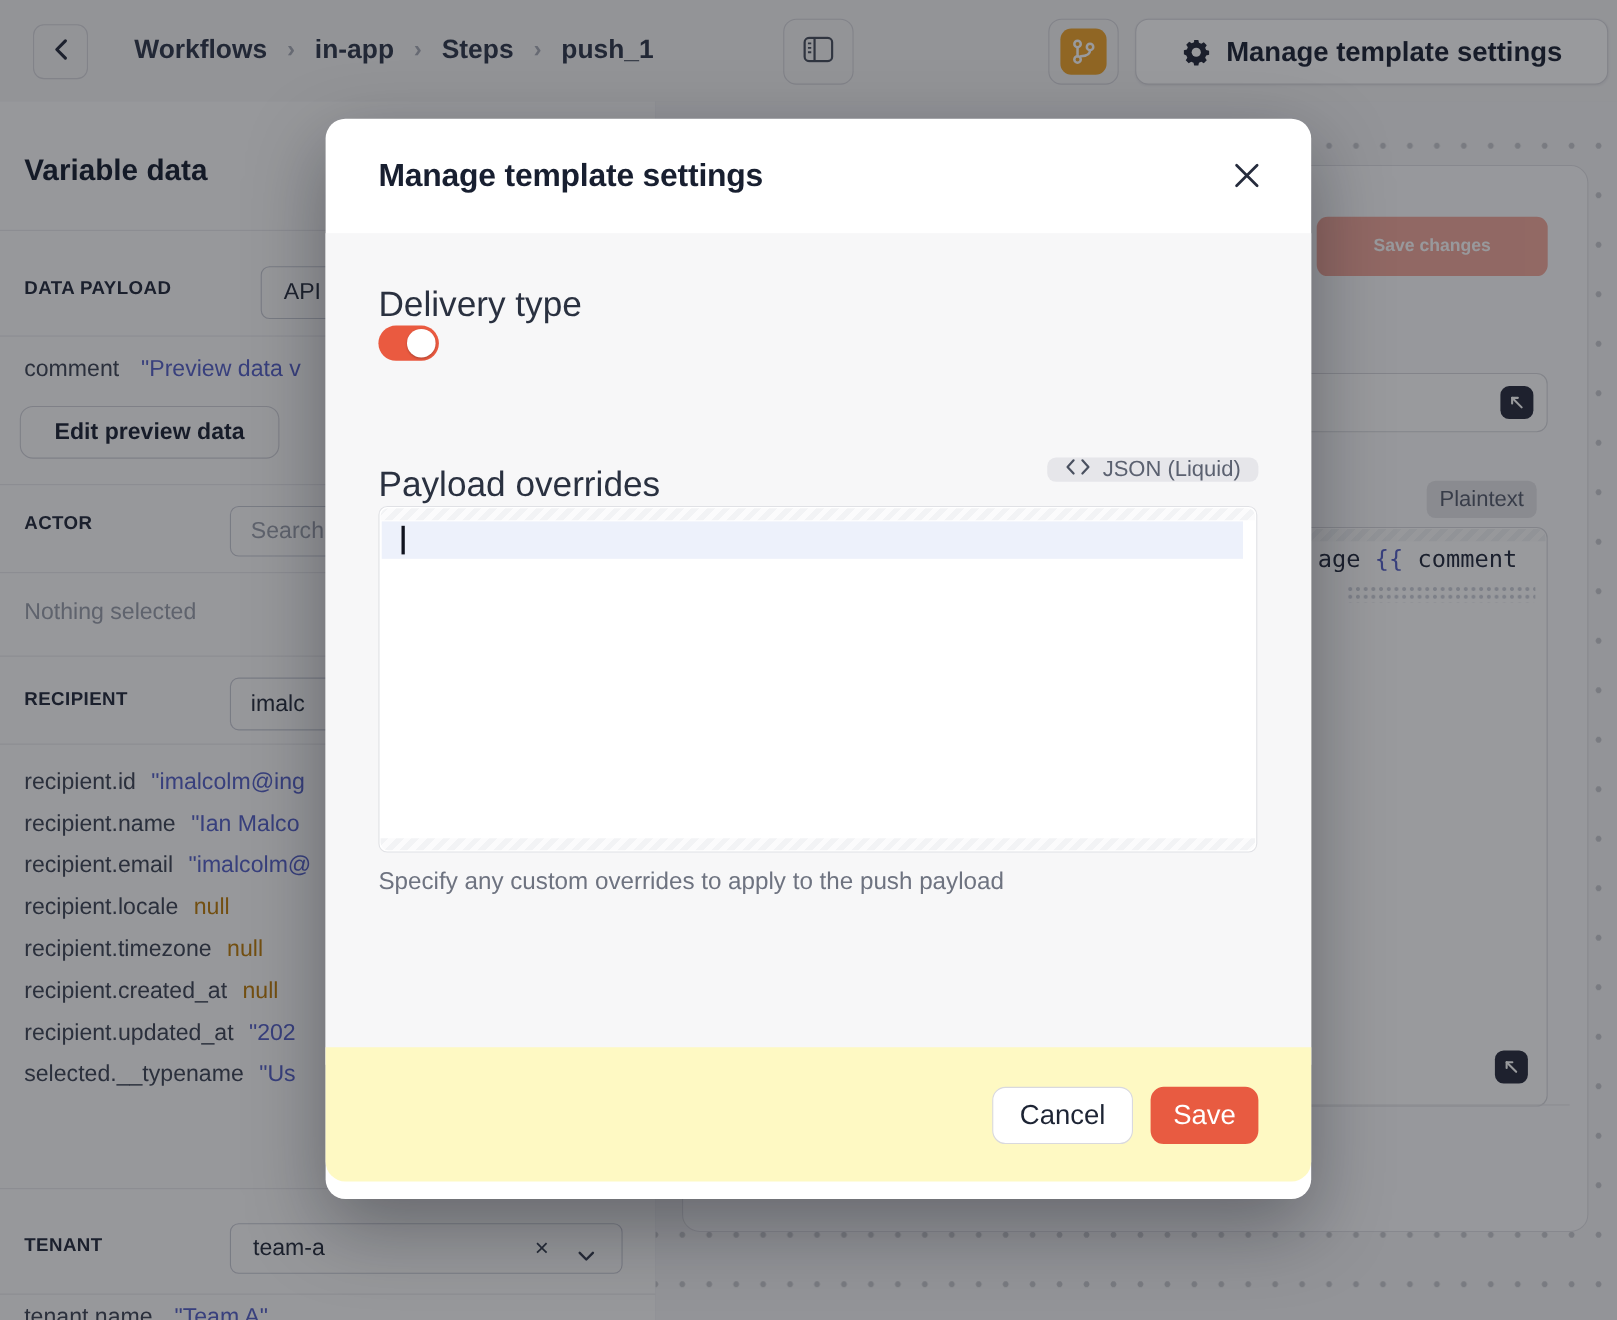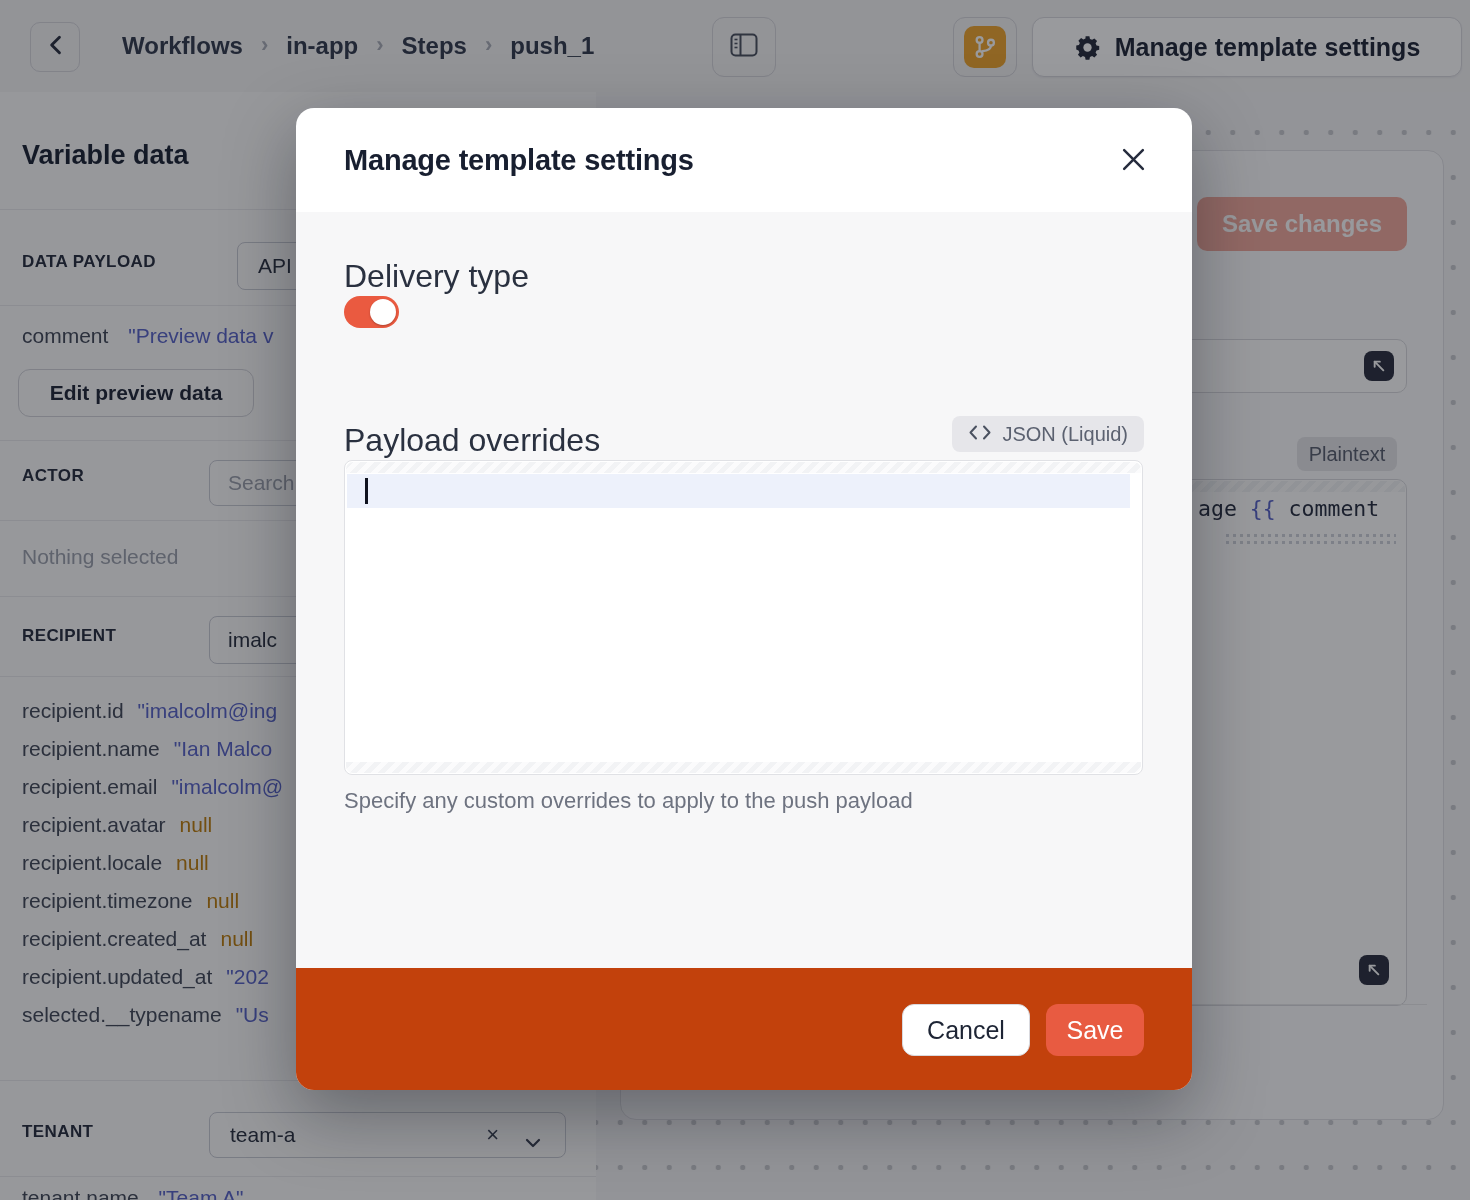--- a/index.html
+++ b/index.html
@@ -44,21 +44,21 @@
   .tenant-x{position:absolute;right:66px;top:10px;font-size:22px;color:#3A4152;line-height:24px;}
   .tenant-chev{position:absolute;right:24px;top:16px;}
 
   
   .canvas{position:absolute;left:596px;top:92px;width:874px;height:1108px;background:#F5F5F6;
           background-image:radial-gradient(circle,#C9CACF 2.4px,transparent 3px);
           background-size:24.5px 45px;background-position:12px 18px;}
   .editor-card{position:absolute;left:24px;top:58px;width:822px;height:968px;background:#FCFCFD;
                border:1px solid #E0E0E5;border-radius:16px;}
   .save-changes{position:absolute;left:576px;top:46px;width:210px;height:54px;border-radius:10px;background:#EA5A40;
-                opacity:.5;color:#fff;font-size:24px;font-weight:600;display:flex;align-items:center;justify-content:center;}
+                opacity:.5;color:#fff;font-size:16px;font-weight:600;display:flex;align-items:center;justify-content:center;}
   .field-box{position:absolute;left:36px;top:188px;width:750px;height:54px;border:1px solid #D9DADF;border-radius:10px;background:#FFFFFF;box-sizing:border-box;}
   .expand-icon{position:absolute;width:30px;height:30px;background:#2B3040;border-radius:8px;display:flex;align-items:center;justify-content:center;}
   .plaintext-badge{position:absolute;left:676px;top:286px;width:100px;height:34px;border-radius:8px;background:#E5E5E9;
                    color:#595F6F;font-size:20px;display:flex;align-items:center;justify-content:center;}
   .canvas-editor{position:absolute;left:36px;top:328px;width:750px;height:527px;border:1px solid #D9DADF;border-radius:10px;background:#FFFFFF;box-sizing:border-box;}
   .mono-frag{position:absolute;left:540px;top:16px;font-family:"DejaVu Sans Mono",monospace;font-size:21.5px;color:#272E40;white-space:pre;}
   .mono-frag .braces{color:#5964C8;}
   .dotted-sel{position:absolute;left:566px;top:52px;width:172px;height:16px;border-radius:3px;
               background-image:radial-gradient(circle,#CFD2DB 1.6px,transparent 2px);background-size:7px 7px;}
   .card-divider{position:absolute;left:36px;right:16px;top:853px;height:1px;background:#E8E8EB;}
@@ -72,30 +72,30 @@
   .modal-header{position:absolute;left:0;right:0;top:0;height:104px;display:flex;align-items:center;}
   .modal-title{margin-left:48px;font-size:29px;font-weight:600;color:#181F30;letter-spacing:-.2px;}
   .close-btn{position:absolute;right:40px;top:34px;width:38px;height:38px;display:flex;align-items:center;justify-content:center;background:transparent;border:none;}
   .modal-body{position:absolute;left:0;right:0;top:104px;bottom:122px;background:#F7F7F8;}
   .h-label{position:absolute;left:48px;font-size:32px;font-weight:500;color:#2A3140;}
   .toggle-row{position:absolute;left:48px;top:84px;display:flex;align-items:center;gap:18px;}
   .toggle{position:relative;width:55px;height:32px;border-radius:16px;background:#EA5A40;}
   .toggle .knob{position:absolute;right:3px;top:3px;width:26px;height:26px;border-radius:50%;background:#fff;box-shadow:0 1px 2px rgba(0,0,0,.25);}
   .toggle-label{font-size:24px;font-weight:500;color:#2E3648;}
   .help-text{position:absolute;left:48px;font-size:22px;color:#6E7380;}
-  .json-badge{position:absolute;right:48px;top:204px;height:36px;border-radius:8px;background:#E6E6EA;padding:0 16px;
+  .json-badge{position:absolute;right:48px;top:204px;height:22px;border-radius:8px;background:#E6E6EA;padding:0 16px;
               display:flex;align-items:center;gap:10px;color:#5B6170;font-size:20px;}
   .modal-editor{position:absolute;left:48px;top:248px;width:799px;height:315px;background:#FFFFFF;border:1px solid #E0E1E5;border-radius:8px;box-sizing:border-box;}
   .hatch{position:absolute;left:1px;right:1px;height:11px;
          background:repeating-linear-gradient(135deg,#F2F3F5 0 5px,#FBFBFC 5px 10px);}
   .hatch.top{top:1px;border-radius:7px 7px 0 0;}
   .hatch.bottom{bottom:1px;border-radius:0 0 7px 7px;}
   .active-line{position:absolute;left:2px;top:13px;width:783px;height:34px;background:#EDF1FB;}
   .caret{position:absolute;left:18px;top:4px;width:3px;height:26px;background:#10131F;}
-  .modal-footer{position:absolute;left:0;right:0;bottom:0;height:122px;background:#c2410c;border-radius:0 0 18px 18px;}
+  .modal-footer{position:absolute;left:0;right:0;bottom:16px;height:122px;background:#fef9c3;border-radius:0 0 18px 18px;}
   .footer-actions{position:absolute;right:48px;top:36px;display:flex;gap:16px;}
   .btn-cancel{width:128px;height:52px;border-radius:12px;border:1px solid #D9D9DE;background:#FFFFFF;
               font-size:25px;font-weight:500;color:#1D2434;display:flex;align-items:center;justify-content:center;}
   .btn-save{width:98px;height:52px;border-radius:12px;border:none;background:#E85B41;
             font-size:25px;font-weight:500;color:#FFFFFF;display:flex;align-items:center;justify-content:center;}
   .gear-wrap{display:flex;}
 </style>
 </head>
 <body>
 
@@ -178,21 +178,20 @@
     <div class="lp-caps" style="top:534px">RECIPIENT</div>
     <div class="lp-select" style="left:209px;top:524px;width:240px;padding-left:18px;">
       <span>imalc</span>
     </div>
     <div class="lp-divider" style="top:584px"></div>
 
     <div class="props">
       <div class="kv"><span class="k">recipient.id</span><span class="v-str">"imalcolm@ing</span></div>
       <div class="kv"><span class="k">recipient.name</span><span class="v-str">"Ian Malco</span></div>
       <div class="kv"><span class="k">recipient.email</span><span class="v-str">"imalcolm@</span></div>
-      <div class="kv"><span class="k">recipient.avatar</span><span class="v-null">null</span></div>
       <div class="kv"><span class="k">recipient.locale</span><span class="v-null">null</span></div>
       <div class="kv"><span class="k">recipient.timezone</span><span class="v-null">null</span></div>
       <div class="kv"><span class="k">recipient.created_at</span><span class="v-null">null</span></div>
       <div class="kv"><span class="k">recipient.updated_at</span><span class="v-str">"202</span></div>
       <div class="kv"><span class="k">selected.__typename</span><span class="v-str">"Us</span></div>
     </div>
     <div class="lp-divider" style="top:988px"></div>
 
     <div class="lp-caps" style="top:1030px">TENANT</div>
     <div class="lp-select" style="left:209px;top:1020px;width:357px;padding-left:20px;box-sizing:border-box;">

